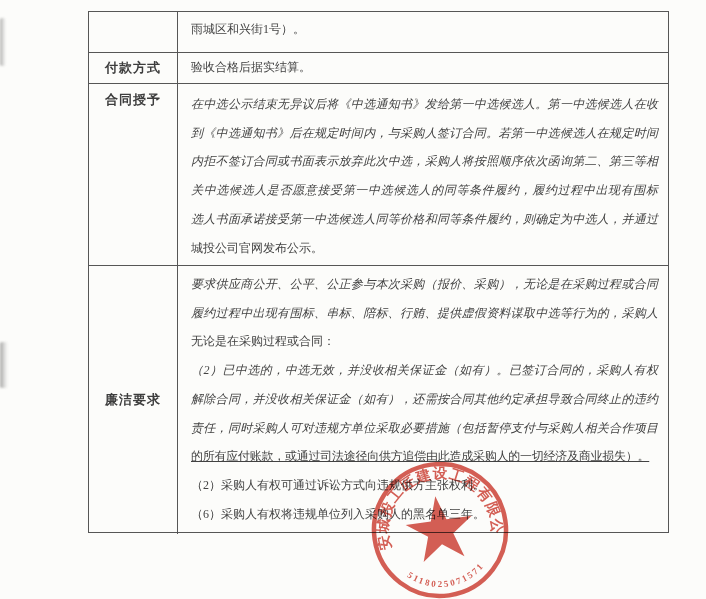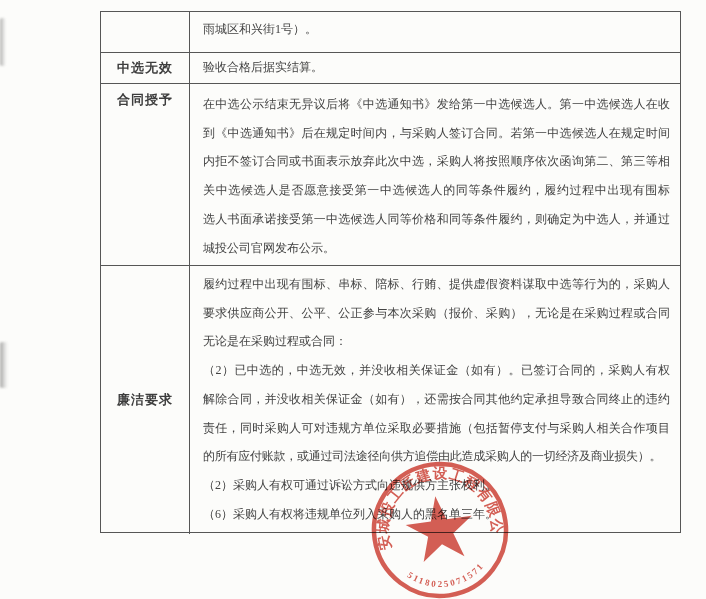--- a/index.html
+++ b/index.html
@@ -10,21 +10,21 @@
   }
   .scan-smudge{
     position:absolute;left:0;border-radius:2px;
     background:linear-gradient(90deg, rgba(40,40,40,.55), rgba(90,90,90,.25) 55%, rgba(120,120,120,0));
     filter:blur(1px);
   }
   .smudge-top{top:18px;width:6px;height:48px;opacity:.7;}
   .smudge-mid{top:342px;width:8px;height:46px;opacity:.75;}
 
   .doc-table{
-    position:absolute;left:100px;top:11px;width:581px;height:522px;
+    position:absolute;left:88px;top:11px;width:581px;height:522px;
     border:1px solid #565656;box-sizing:border-box;
     color:#424242;
   }
   .trow{display:flex;box-sizing:border-box;border-bottom:1px solid #565656;}
   .trow:last-child{border-bottom:none;}
   .tlabel{
     width:89px;flex:0 0 89px;border-right:1px solid #565656;box-sizing:border-box;
     display:flex;justify-content:center;
     font-size:13px;font-weight:600;letter-spacing:1px;color:#3d3d3d;
   }
@@ -42,22 +42,23 @@
   .r2 .tlabel{align-items:flex-start;padding-top:7px;font-family:Liberation Serif, serif;}
   .r2 .tcontent{padding-top:6px;}
   .r3 .tlabel{align-items:center;}
   .r3 .tcontent{padding-top:4px;}
 
   .text-line{white-space:nowrap;}
   .text-line.fill{
     white-space:normal;
     text-align:justify;
     text-align-last:justify;
+    font-style:italic;
   }
-  .text-line.tight{letter-spacing:-0.25px;}
+  .text-line.tight{letter-spacing:-0.25px;text-decoration:underline;}
 
   .seal{
     position:absolute;left:365px;top:455px;width:150px;height:150px;
     mix-blend-mode:multiply;opacity:.85;
     pointer-events:none;
   }
   .seal text{
     font-family:"Liberation Serif","DejaVu Serif",serif;
     font-weight:bold;
   }
@@ -71,43 +72,43 @@
 <div class="doc-table">
 
   <div class="trow r0">
     <div class="tlabel"></div>
     <div class="tcontent">
         <div class="text-line">雨城区和兴街1号）。</div>
       </div>
   </div>
 
   <div class="trow r1">
-    <div class="tlabel">中选无效</div>
+    <div class="tlabel">付款方式</div>
     <div class="tcontent">
         <div class="text-line">验收合格后据实结算。</div>
       </div>
   </div>
 
   <div class="trow r2">
     <div class="tlabel">合同授予</div>
     <div class="tcontent">
         <div class="text-line fill">在中选公示结束无异议后将《中选通知书》发给第一中选候选人。第一中选候选人在收</div>
         <div class="text-line fill">到《中选通知书》后在规定时间内，与采购人签订合同。若第一中选候选人在规定时间</div>
         <div class="text-line fill">内拒不签订合同或书面表示放弃此次中选，采购人将按照顺序依次函询第二、第三等相</div>
         <div class="text-line fill">关中选候选人是否愿意接受第一中选候选人的同等条件履约，履约过程中出现有围标</div>
         <div class="text-line fill">选人书面承诺接受第一中选候选人同等价格和同等条件履约，则确定为中选人，并通过</div>
         <div class="text-line">城投公司官网发布公示。</div>
       </div>
   </div>
 
   <div class="trow r3">
     <div class="tlabel">廉洁要求</div>
     <div class="tcontent">
+        <div class="text-line fill">要求供应商公开、公平、公正参与本次采购（报价、采购），无论是在采购过程或合同</div>
         <div class="text-line fill">履约过程中出现有围标、串标、陪标、行贿、提供虚假资料谋取中选等行为的，采购人</div>
-        <div class="text-line fill">要求供应商公开、公平、公正参与本次采购（报价、采购），无论是在采购过程或合同</div>
         <div class="text-line">无论是在采购过程或合同：</div>
         <div class="text-line fill">（2）已中选的，中选无效，并没收相关保证金（如有）。已签订合同的，采购人有权</div>
         <div class="text-line fill">解除合同，并没收相关保证金（如有），还需按合同其他约定承担导致合同终止的违约</div>
         <div class="text-line fill">责任，同时采购人可对违规方单位采取必要措施（包括暂停支付与采购人相关合作项目</div>
         <div class="text-line tight">的所有应付账款，或通过司法途径向供方追偿由此造成采购人的一切经济及商业损失）。</div>
         <div class="text-line">（2）采购人有权可通过诉讼方式向违规供方主张权利。</div>
         <div class="text-line">（6）采购人有权将违规单位列入采购人的黑名单三年。</div>
       </div>
   </div>
 

